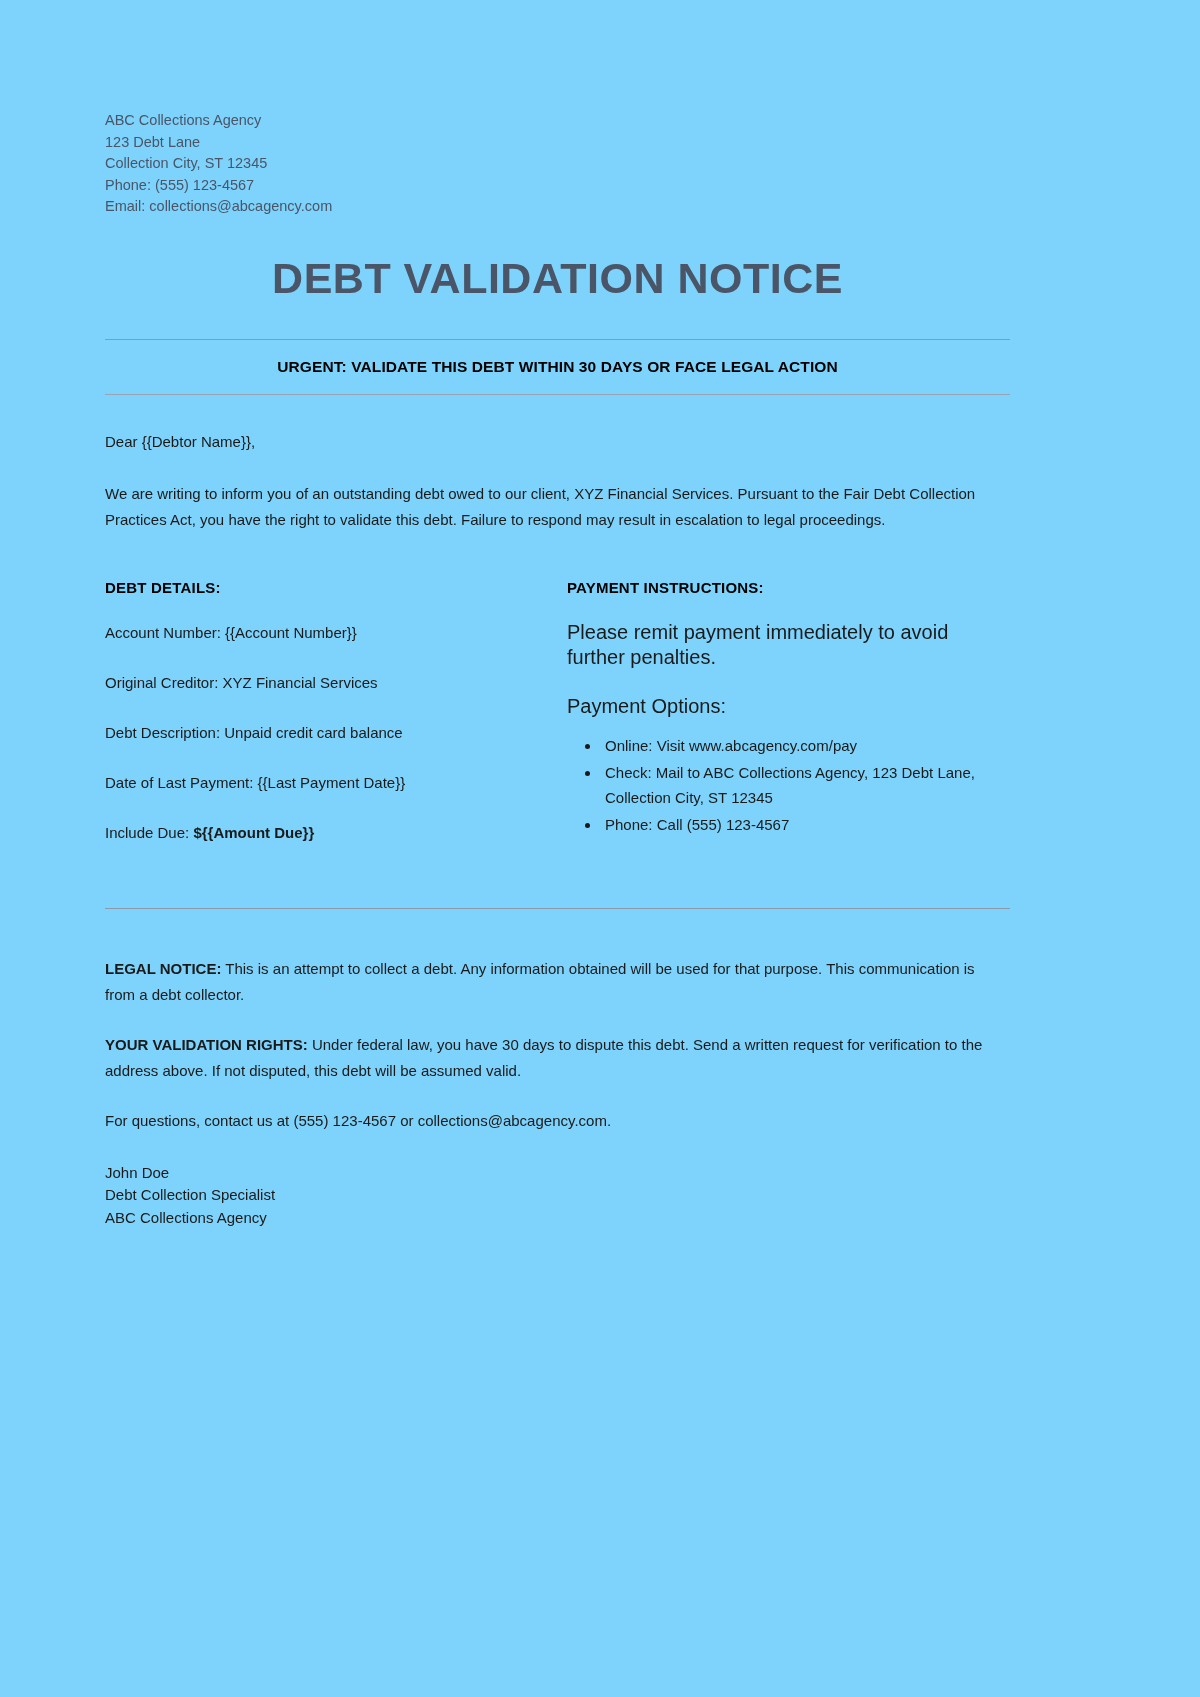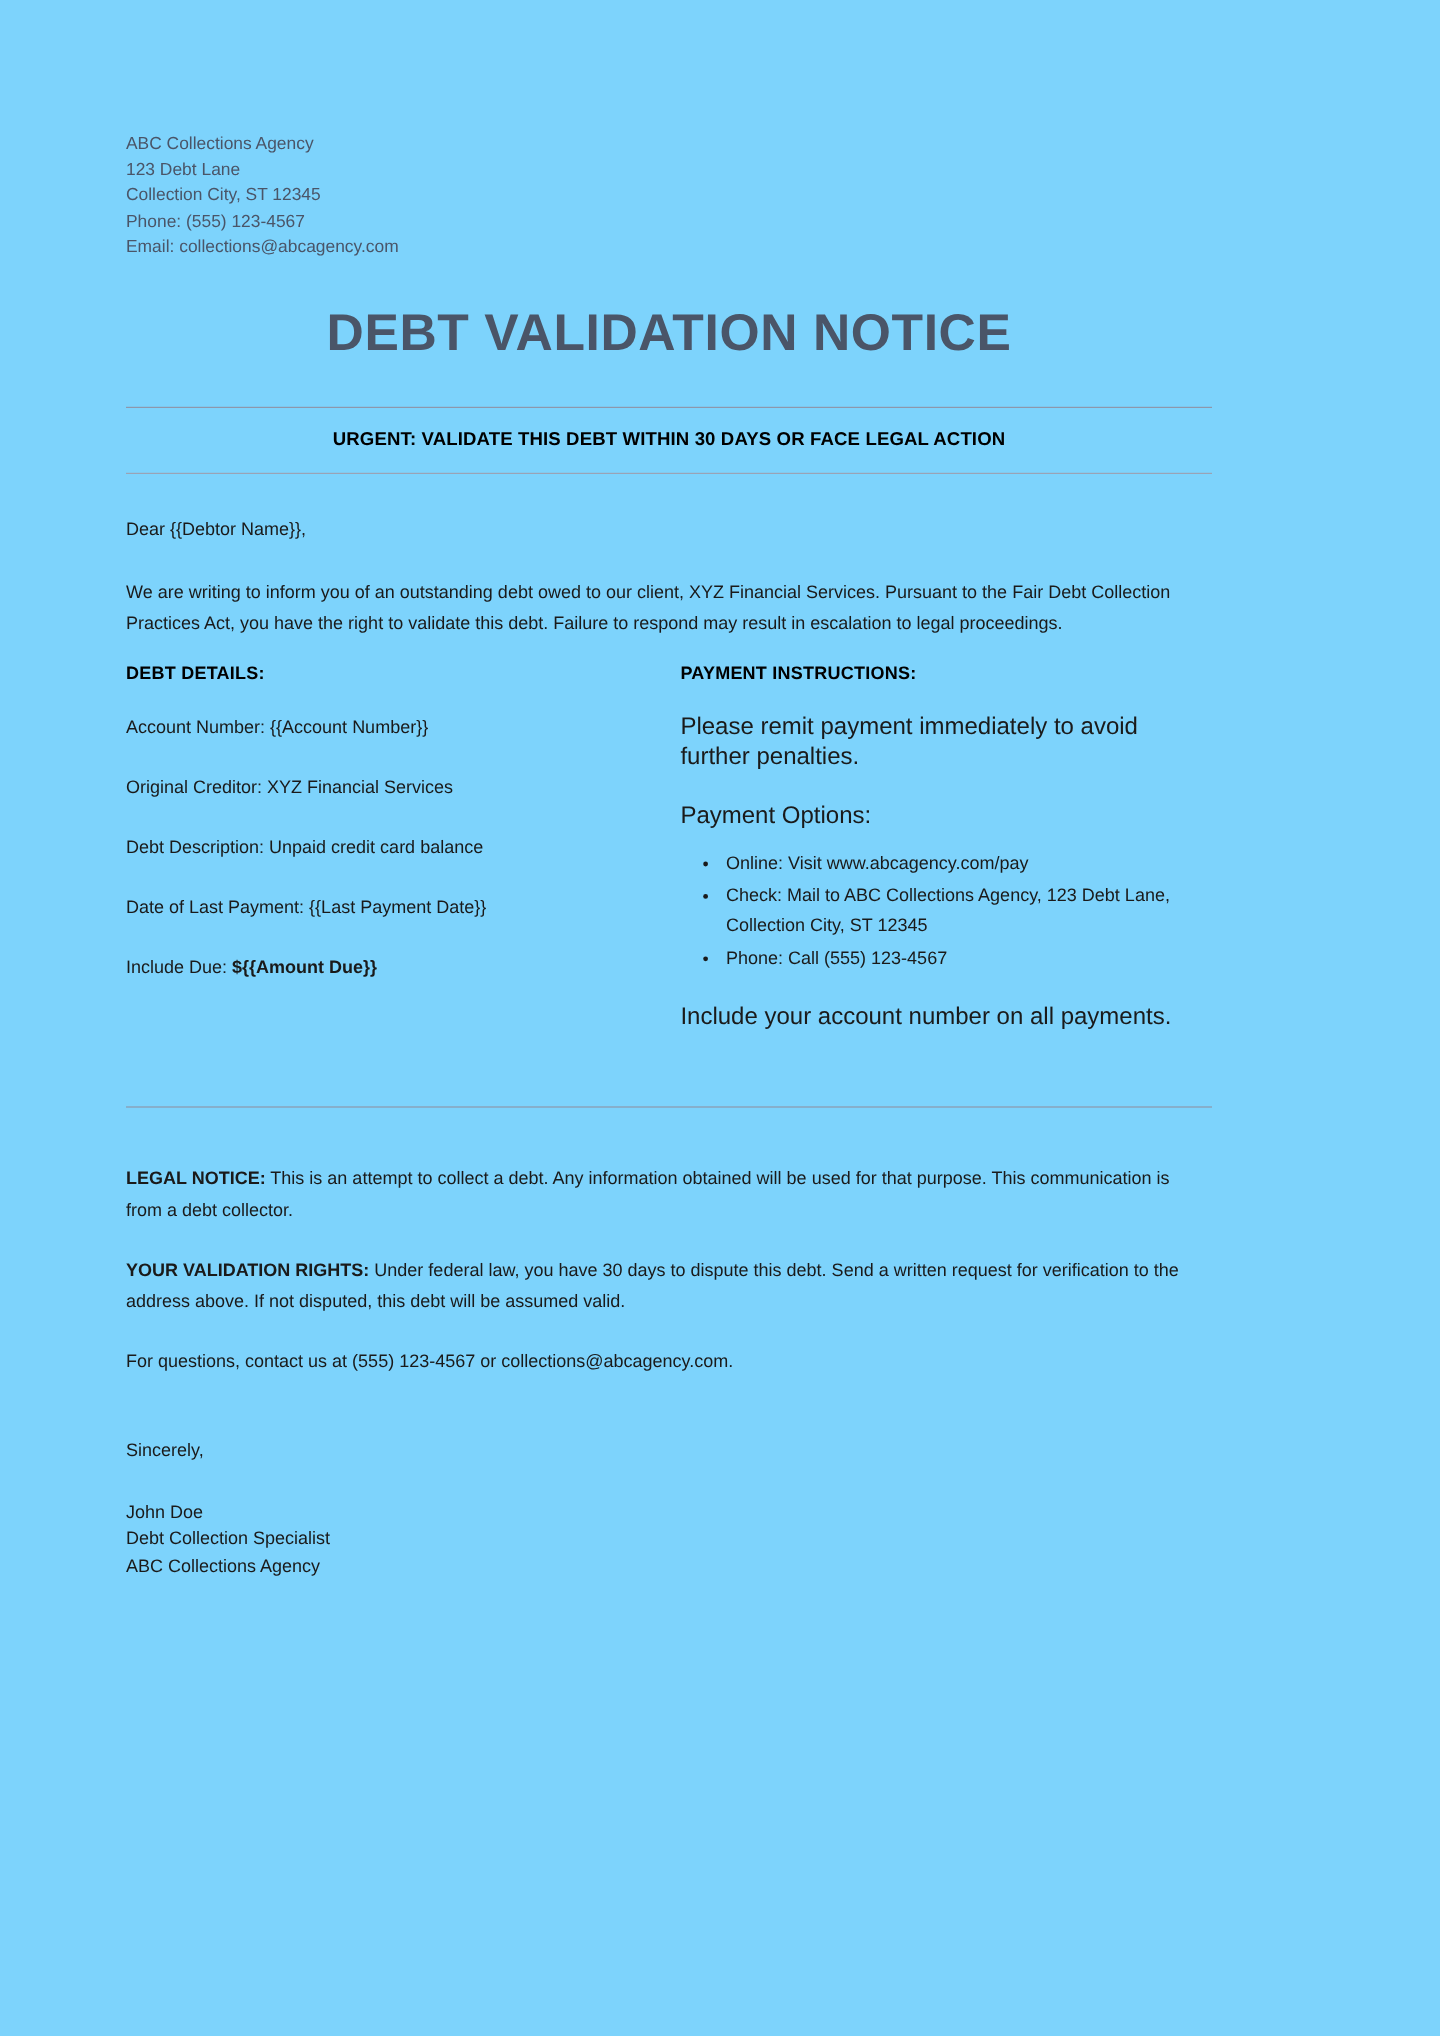--- a/index.html
+++ b/index.html
@@ -79,21 +79,21 @@
   }
   .salutation {
     font-size: 15px;
     line-height: 26px;
     margin-top: 34px;
   }
 
   
   .columns {
     display: flex;
-    margin-top: 20px;
+    margin-top: 46px;
     width: 905px;
   }
   .col-left  { width: 462px; padding-right: 10px; box-sizing: border-box; }
   .col-right { width: 443px; }
 
   .col-heading {
     font-size: 15px;
     font-weight: bold;
     color: #000000;
     margin-bottom: 0;
@@ -187,33 +187,31 @@
 
     <div class="col-right">
       <div class="col-heading">PAYMENT INSTRUCTIONS:</div>
       <div class="pay-line">Please remit payment immediately to avoid further penalties.</div>
       <div class="pay-line">Payment Options:</div>
       <ul class="pay-options">
         <li>Online: Visit www.abcagency.com/pay</li>
         <li>Check: Mail to ABC Collections Agency, 123 Debt Lane, Collection City, ST 12345</li>
         <li>Phone: Call (555) 123-4567</li>
       </ul>
-      <div class="pay-line">Include your account number on all payments.</div>
     </div>
 
   </div>
 
   <hr class="rule section">
 
   <div class="legal-block">
     <div class="legal-para"><b>LEGAL NOTICE:</b><span> This is an attempt to collect a debt. Any information obtained will be used for that purpose. This communication is from a debt collector.</span></div>
     <div class="legal-para"><b>YOUR VALIDATION RIGHTS:</b><span> Under federal law, you have 30 days to dispute this debt. Send a written request for verification to the address above. If not disputed, this debt will be assumed valid.</span></div>
     <div class="legal-para">For questions, contact us at (555) 123-4567 or collections@abcagency.com.</div>
   </div>
 
-  <div class="signoff">Sincerely,</div>
   <div class="signature">
     <div>John Doe</div>
     <div>Debt Collection Specialist</div>
     <div>ABC Collections Agency</div>
   </div>
 
 </div>
 
 </body></html>

